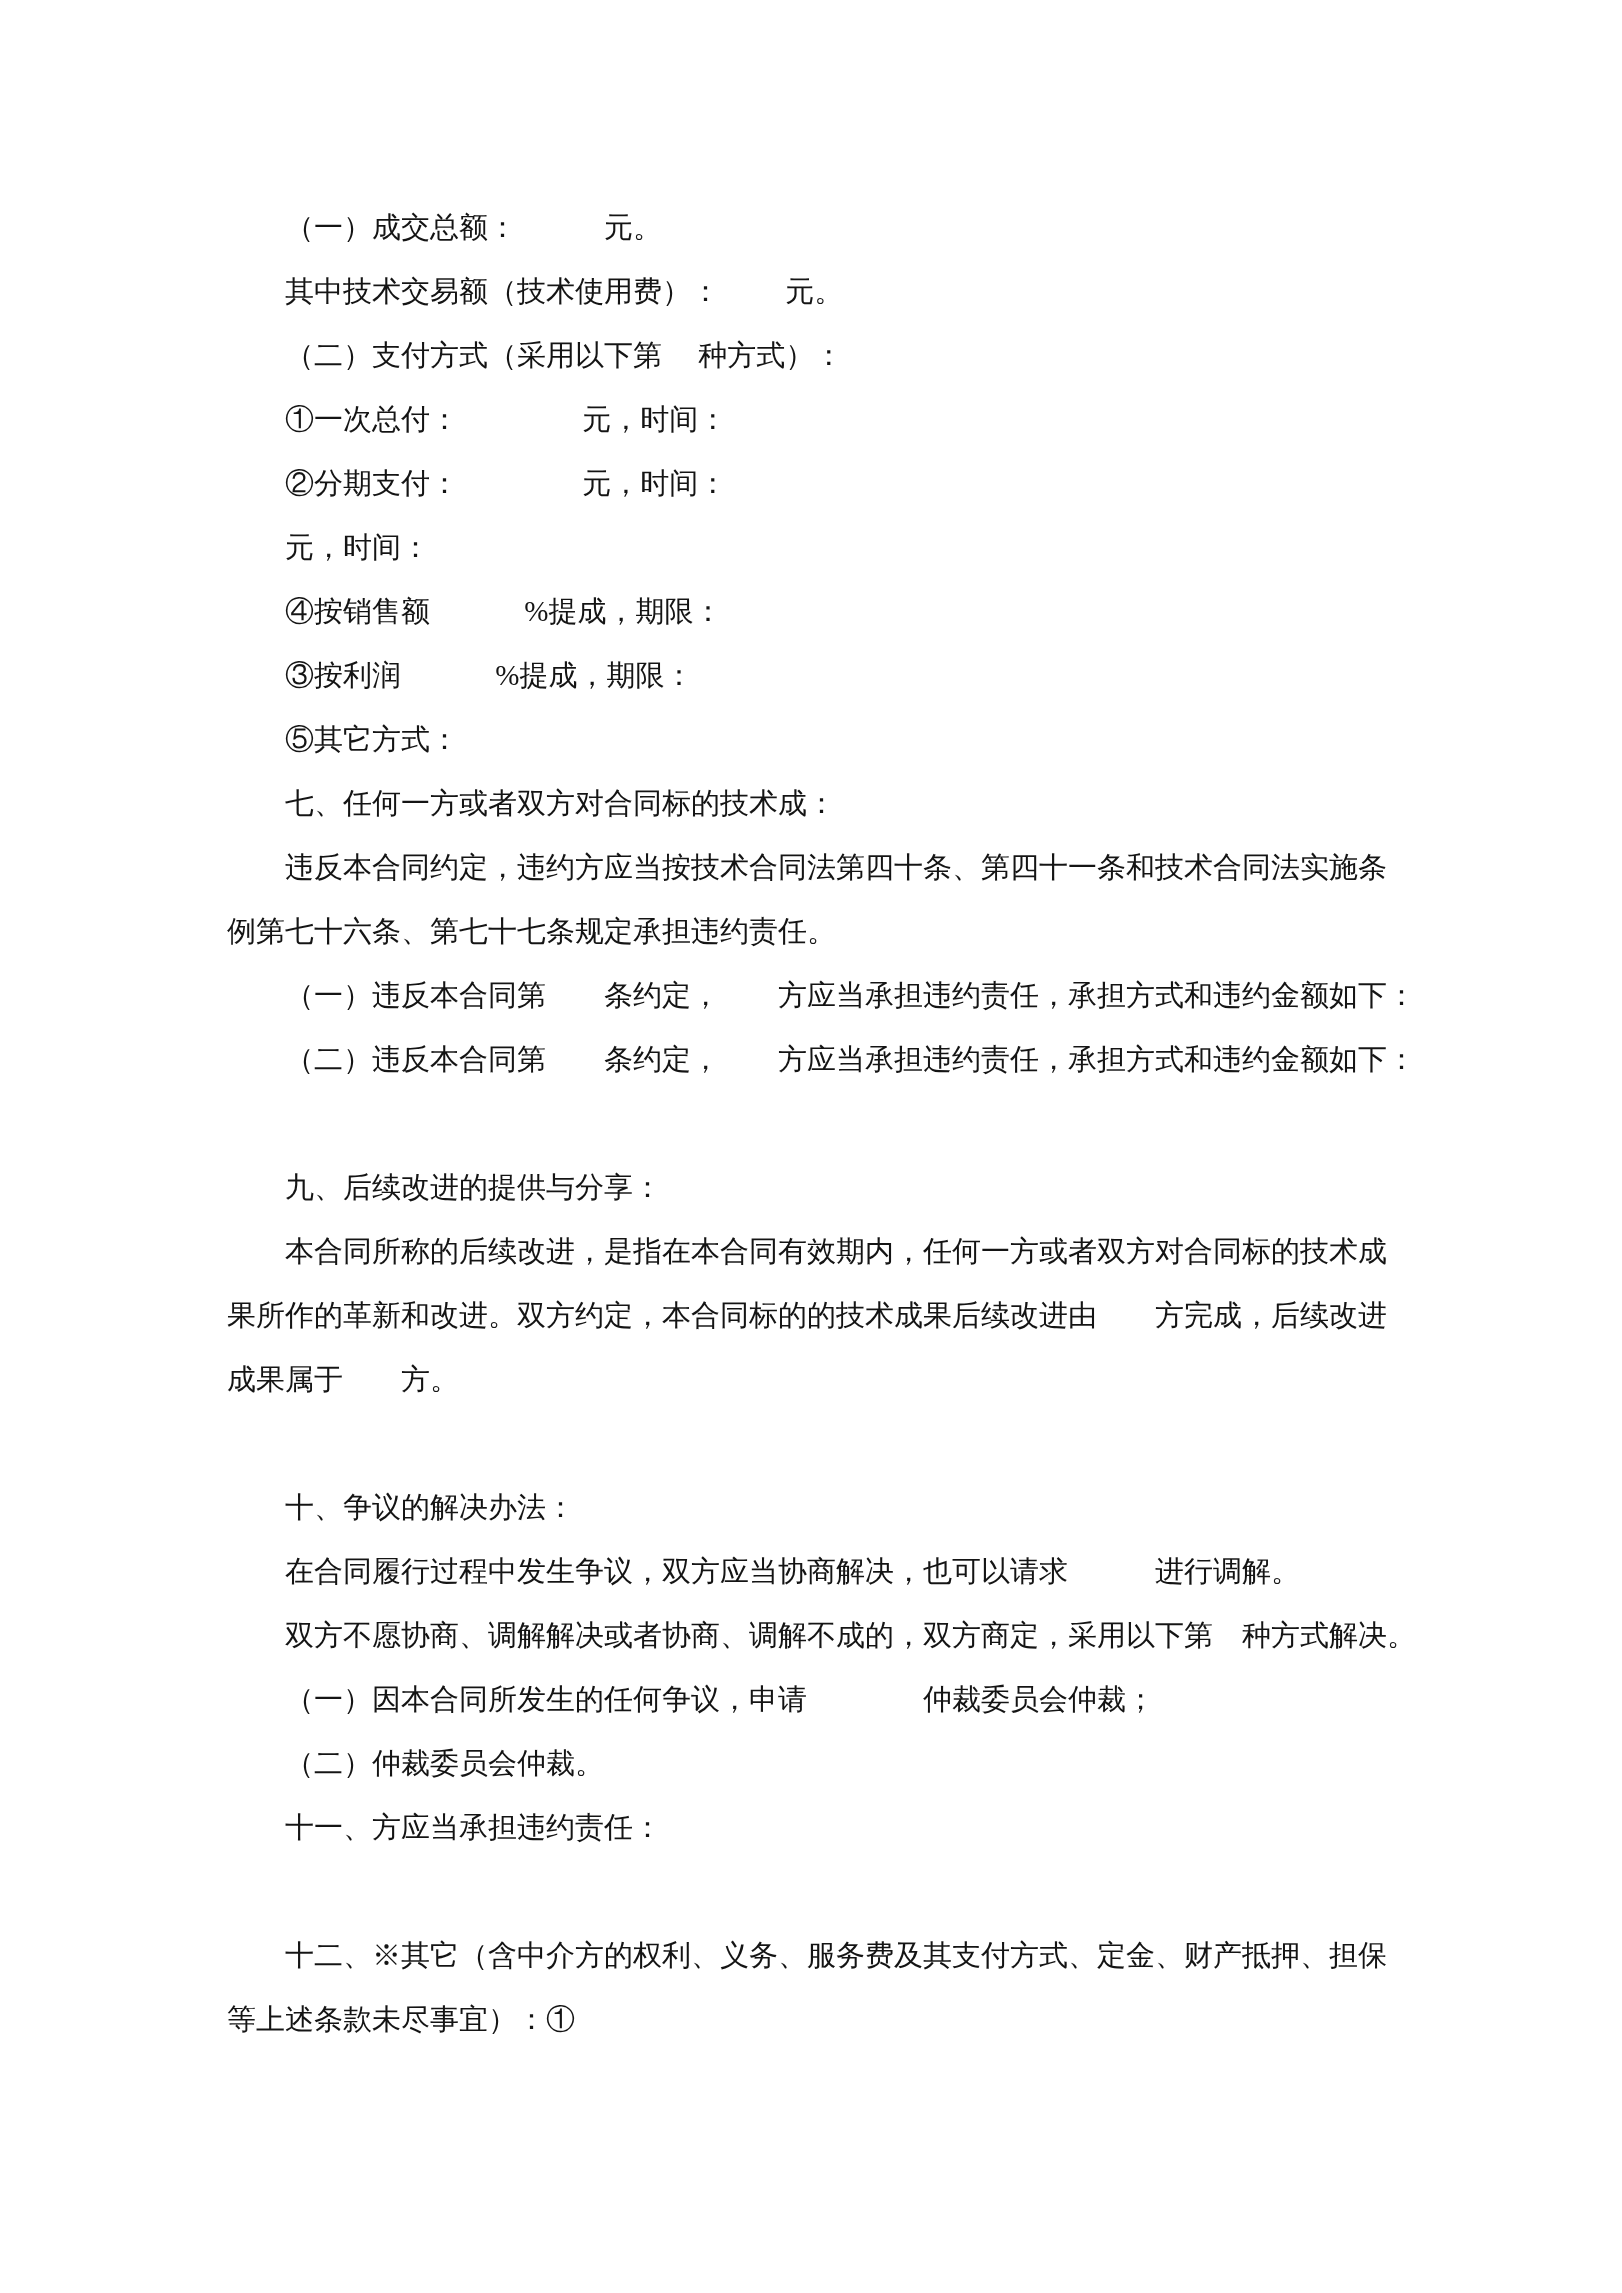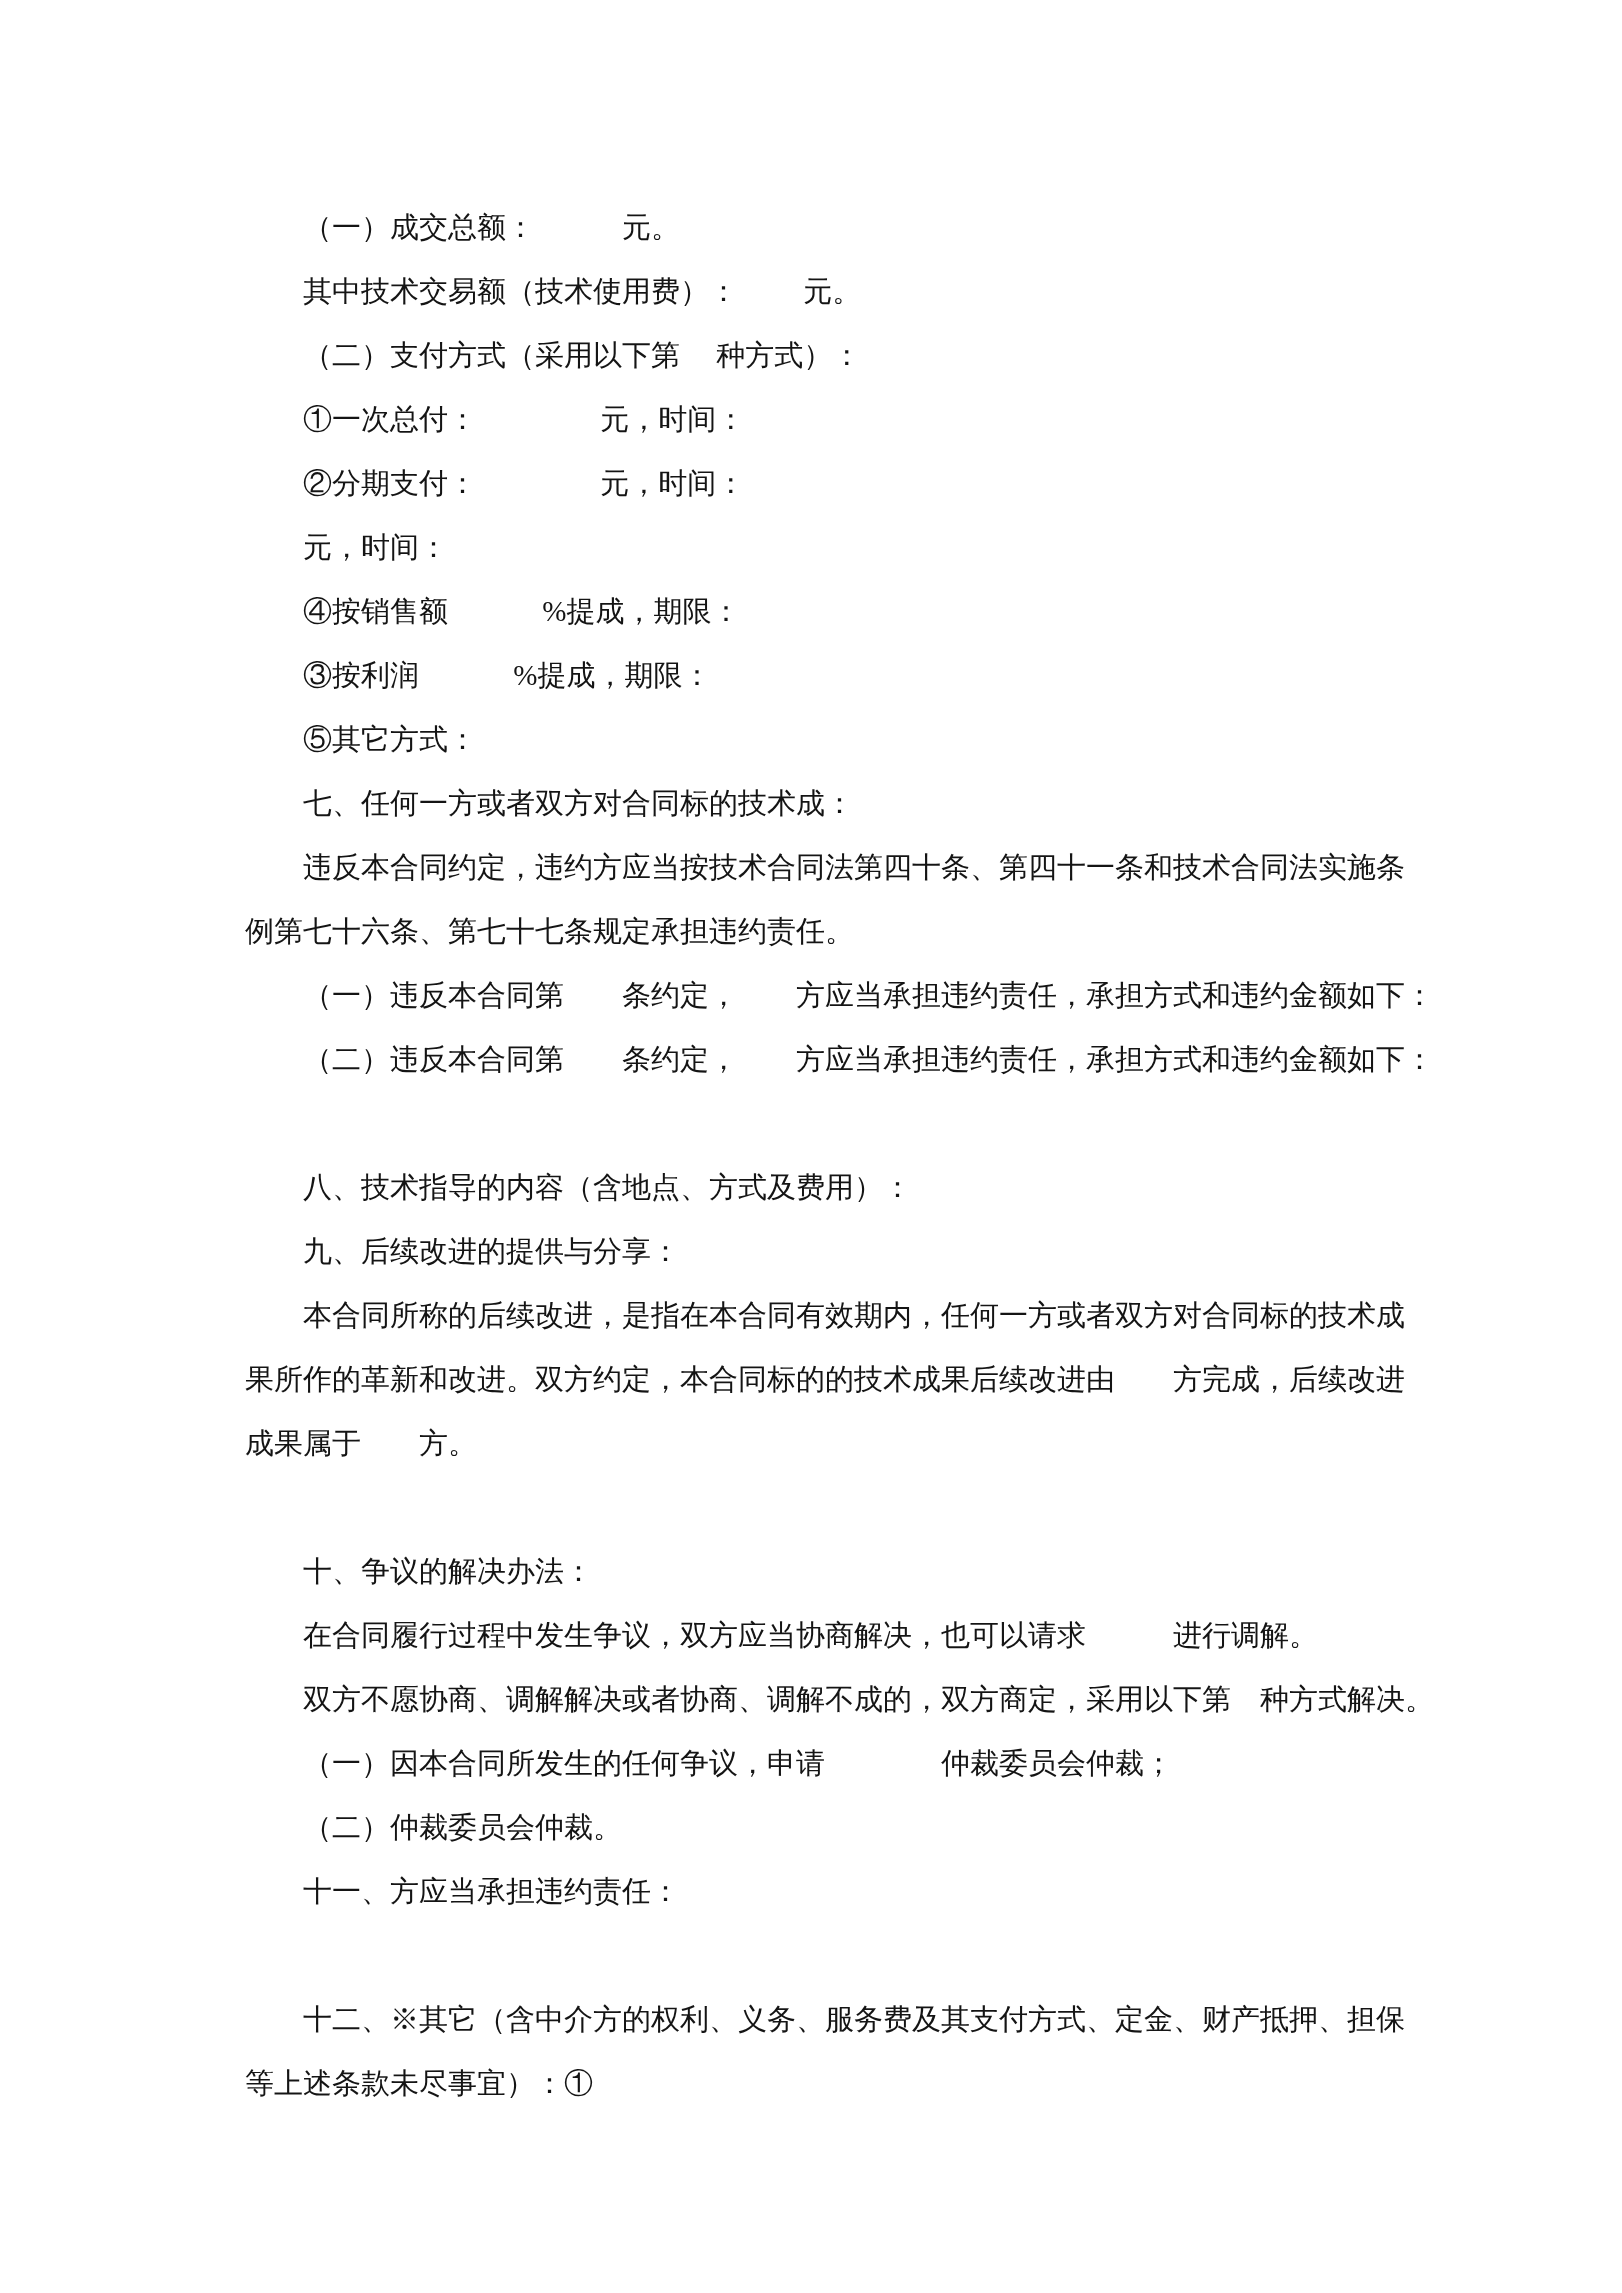--- a/index.html
+++ b/index.html
@@ -10,21 +10,21 @@
   .page {
     position: relative;
     width: 1623px;
     height: 2294px;
     background: #ffffff;
     overflow: hidden;
   }
   .doc-body {
     position: absolute;
     top: 195px;
-    left: 245px;
+    left: 227px;
     width: 1136px;
     font-family: "Liberation Serif", "DejaVu Serif", serif;
     font-size: 29px;
     line-height: 64px;
     color: #141414;
   }
   .doc-line {
     height: 64px;
     white-space: pre;   
     overflow: visible;
@@ -46,21 +46,20 @@
       <div class="doc-line indent">元，时间：</div>
       <div class="doc-line indent">④按销售额　　　 %提成，期限：</div>
       <div class="doc-line indent">③按利润　　　 %提成，期限：</div>
       <div class="doc-line indent">⑤其它方式：</div>
       <div class="doc-line indent">七、任何一方或者双方对合同标的技术成：</div>
       <div class="doc-line indent">违反本合同约定，违约方应当按技术合同法第四十条、第四十一条和技术合同法实施条</div>
       <div class="doc-line">例第七十六条、第七十七条规定承担违约责任。</div>
       <div class="doc-line indent">（一）违反本合同第　　条约定，　　方应当承担违约责任，承担方式和违约金额如下：</div>
       <div class="doc-line indent">（二）违反本合同第　　条约定，　　方应当承担违约责任，承担方式和违约金额如下：</div>
       <div class="doc-line">&nbsp;</div>
-      <div class="doc-line indent">八、技术指导的内容（含地点、方式及费用）：</div>
       <div class="doc-line indent">九、后续改进的提供与分享：</div>
       <div class="doc-line indent">本合同所称的后续改进，是指在本合同有效期内，任何一方或者双方对合同标的技术成</div>
       <div class="doc-line">果所作的革新和改进。双方约定，本合同标的的技术成果后续改进由　　方完成，后续改进</div>
       <div class="doc-line">成果属于　　方。</div>
       <div class="doc-line">&nbsp;</div>
       <div class="doc-line indent">十、争议的解决办法：</div>
       <div class="doc-line indent">在合同履行过程中发生争议，双方应当协商解决，也可以请求　　　进行调解。</div>
       <div class="doc-line indent">双方不愿协商、调解解决或者协商、调解不成的，双方商定，采用以下第　种方式解决。</div>
       <div class="doc-line indent">（一）因本合同所发生的任何争议，申请　　　　仲裁委员会仲裁；</div>
       <div class="doc-line indent">（二）仲裁委员会仲裁。</div>

